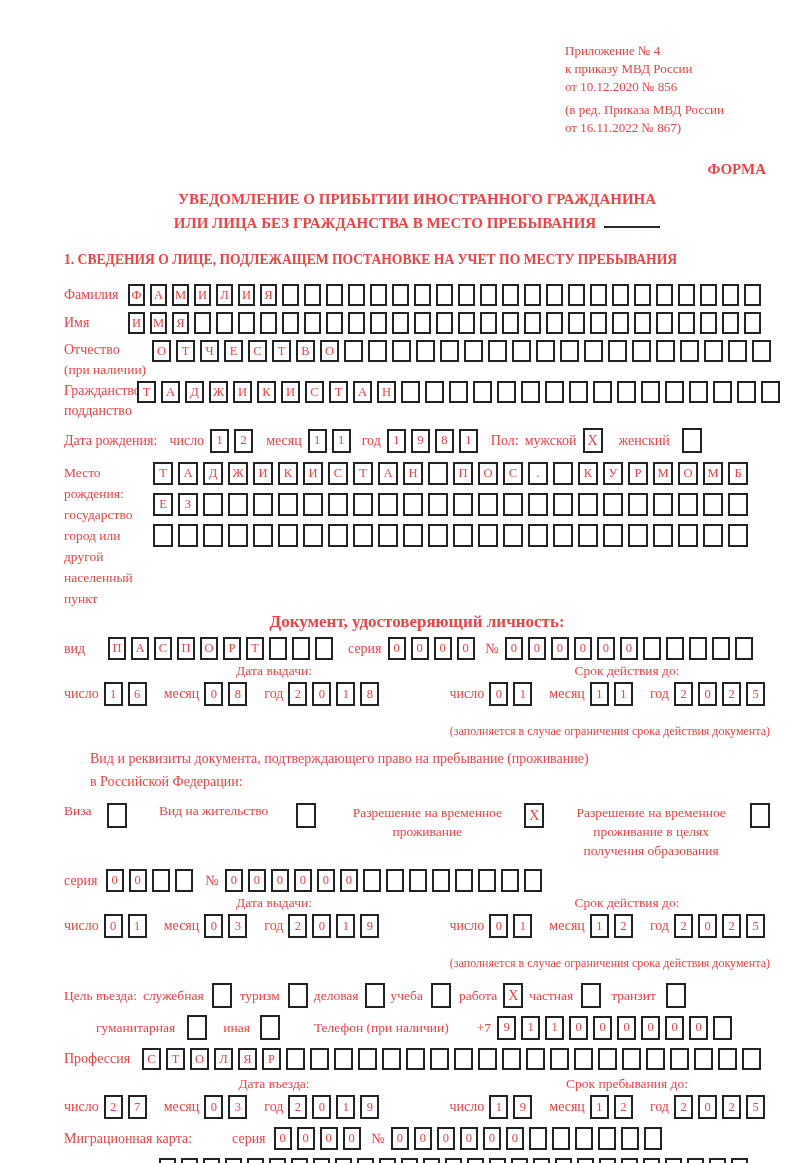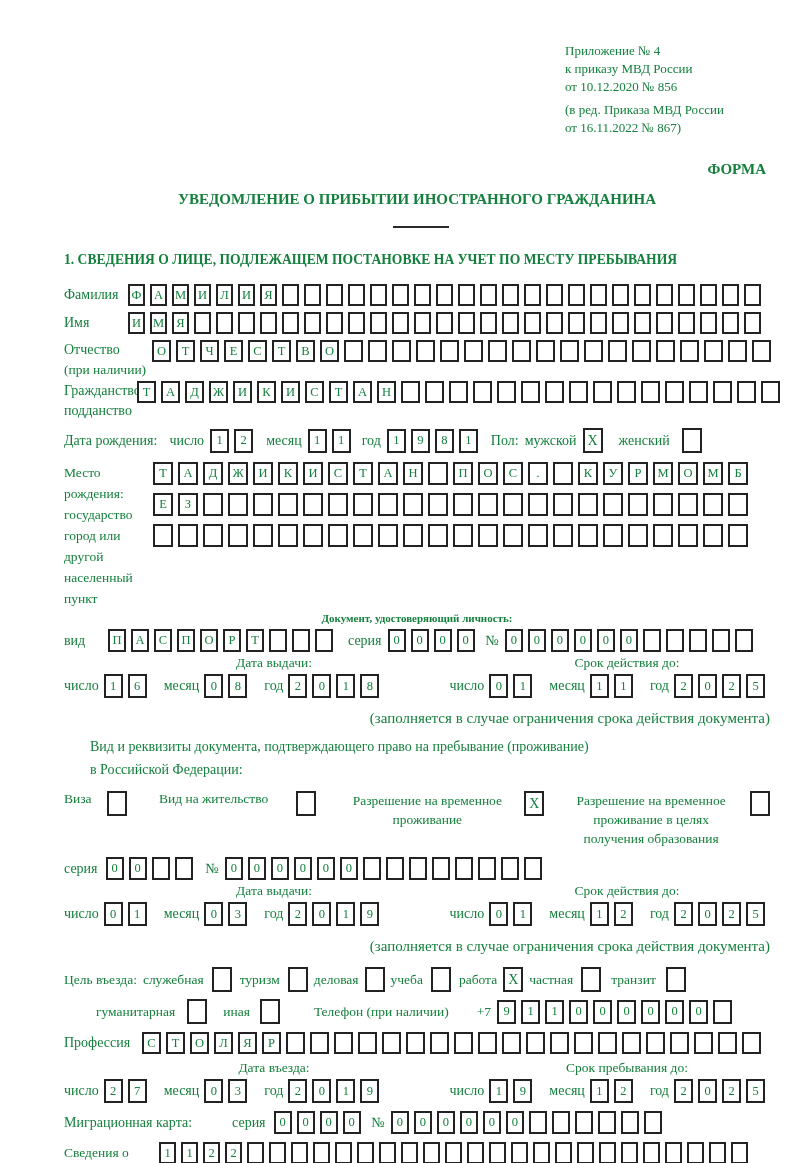--- a/index.html
+++ b/index.html
@@ -1,18 +1,18 @@
 <!DOCTYPE html>
 <html><head>
 <meta charset="utf-8">
 <style>
   html,body{margin:0;padding:0;background:#fff;}
   .page{
     width:800px;height:1163px;box-sizing:border-box;position:relative;overflow:hidden;
-    background:#fff;color:#15803d;
+    background:#fff;color:#ef4444;
     font-family:"Liberation Serif","DejaVu Serif",serif;
     padding:42px 30px 0 64px;
   }
   
   .annex{width:205px;margin-left:auto;font-size:13px;line-height:18px;}
   .annex .gap{margin-top:5px;}
   .forma{text-align:right;font-weight:bold;font-size:15px;margin-top:24px;padding-right:4px;}
   
   .title{text-align:center;font-weight:bold;font-size:15px;line-height:24px;margin-top:9px;}
   .blank-line{display:inline-block;width:56px;height:2px;background:#2a2a2a;margin-left:8px;vertical-align:baseline;}
@@ -38,44 +38,44 @@
   .dhead{display:flex;font-size:13.5px;font-weight:normal;}
   .dhead .h-l{width:420px;text-align:center;}
   .dhead .h-r{flex:1;text-align:center;}
   .drow{display:flex;align-items:center;margin-top:3px;}
   .drow .col-l{width:420px;display:flex;align-items:center;}
   .drow .col-r{flex:1;display:flex;align-items:center;}
   .dg{display:flex;align-items:center;}
   .dg .lbl{margin-right:5px;}
   .dg .cells{margin-right:12px;}
   .dg .cells:last-child{margin-right:0;}
-  .note{font-size:15px;text-align:right;margin-top:12px;}
+  .note{font-size:12px;text-align:right;margin-top:18px;}
   .ml6{margin-left:6px;} .ml8{margin-left:8px;} .ml10{margin-left:10px;} .ml12{margin-left:12px;}
   .ml16{margin-left:16px;} .ml20{margin-left:20px;} .ml24{margin-left:24px;} .ml40{margin-left:40px;}
   .optblock{display:flex;flex-direction:column;align-items:center;font-size:13.5px;line-height:19px;text-align:center;}
-  .centerhead{text-align:center;font-weight:bold;font-size:11px;margin-top:3px;}
+  .centerhead{text-align:center;font-weight:bold;font-size:17px;margin-top:3px;}
   .intro{font-size:14px;line-height:23px;margin-top:8px;margin-left:26px;}
 </style>
 </head>
 <body>
 
 <div class="page">
 
   <div class="annex">
     <div>Приложение № 4</div>
     <div>к приказу МВД России</div>
     <div>от 10.12.2020 № 856</div>
     <div class="gap">(в ред. Приказа МВД России</div>
     <div>от 16.11.2022 № 867)</div>
   </div>
   <div class="forma">ФОРМА</div>
 
   <div class="title">
     <div>УВЕДОМЛЕНИЕ О ПРИБЫТИИ ИНОСТРАННОГО ГРАЖДАНИНА</div>
-    <div><span class="blank-line"></span></div>
+    <div><span>ИЛИ ЛИЦА БЕЗ ГРАЖДАНСТВА В МЕСТО ПРЕБЫВАНИЯ</span><span class="blank-line"></span></div>
   </div>
 
   <div class="sec1">1. СВЕДЕНИЯ О ЛИЦЕ, ПОДЛЕЖАЩЕМ ПОСТАНОВКЕ НА УЧЕТ ПО МЕСТУ ПРЕБЫВАНИЯ</div>
 
   <div class="row" style="margin-top:16px;">
     <span class="lbl" style="width:64px;">Фамилия</span>
     <span class="cells">
         <span class="cell">Ф</span>
         <span class="cell">А</span>
         <span class="cell">М</span>

